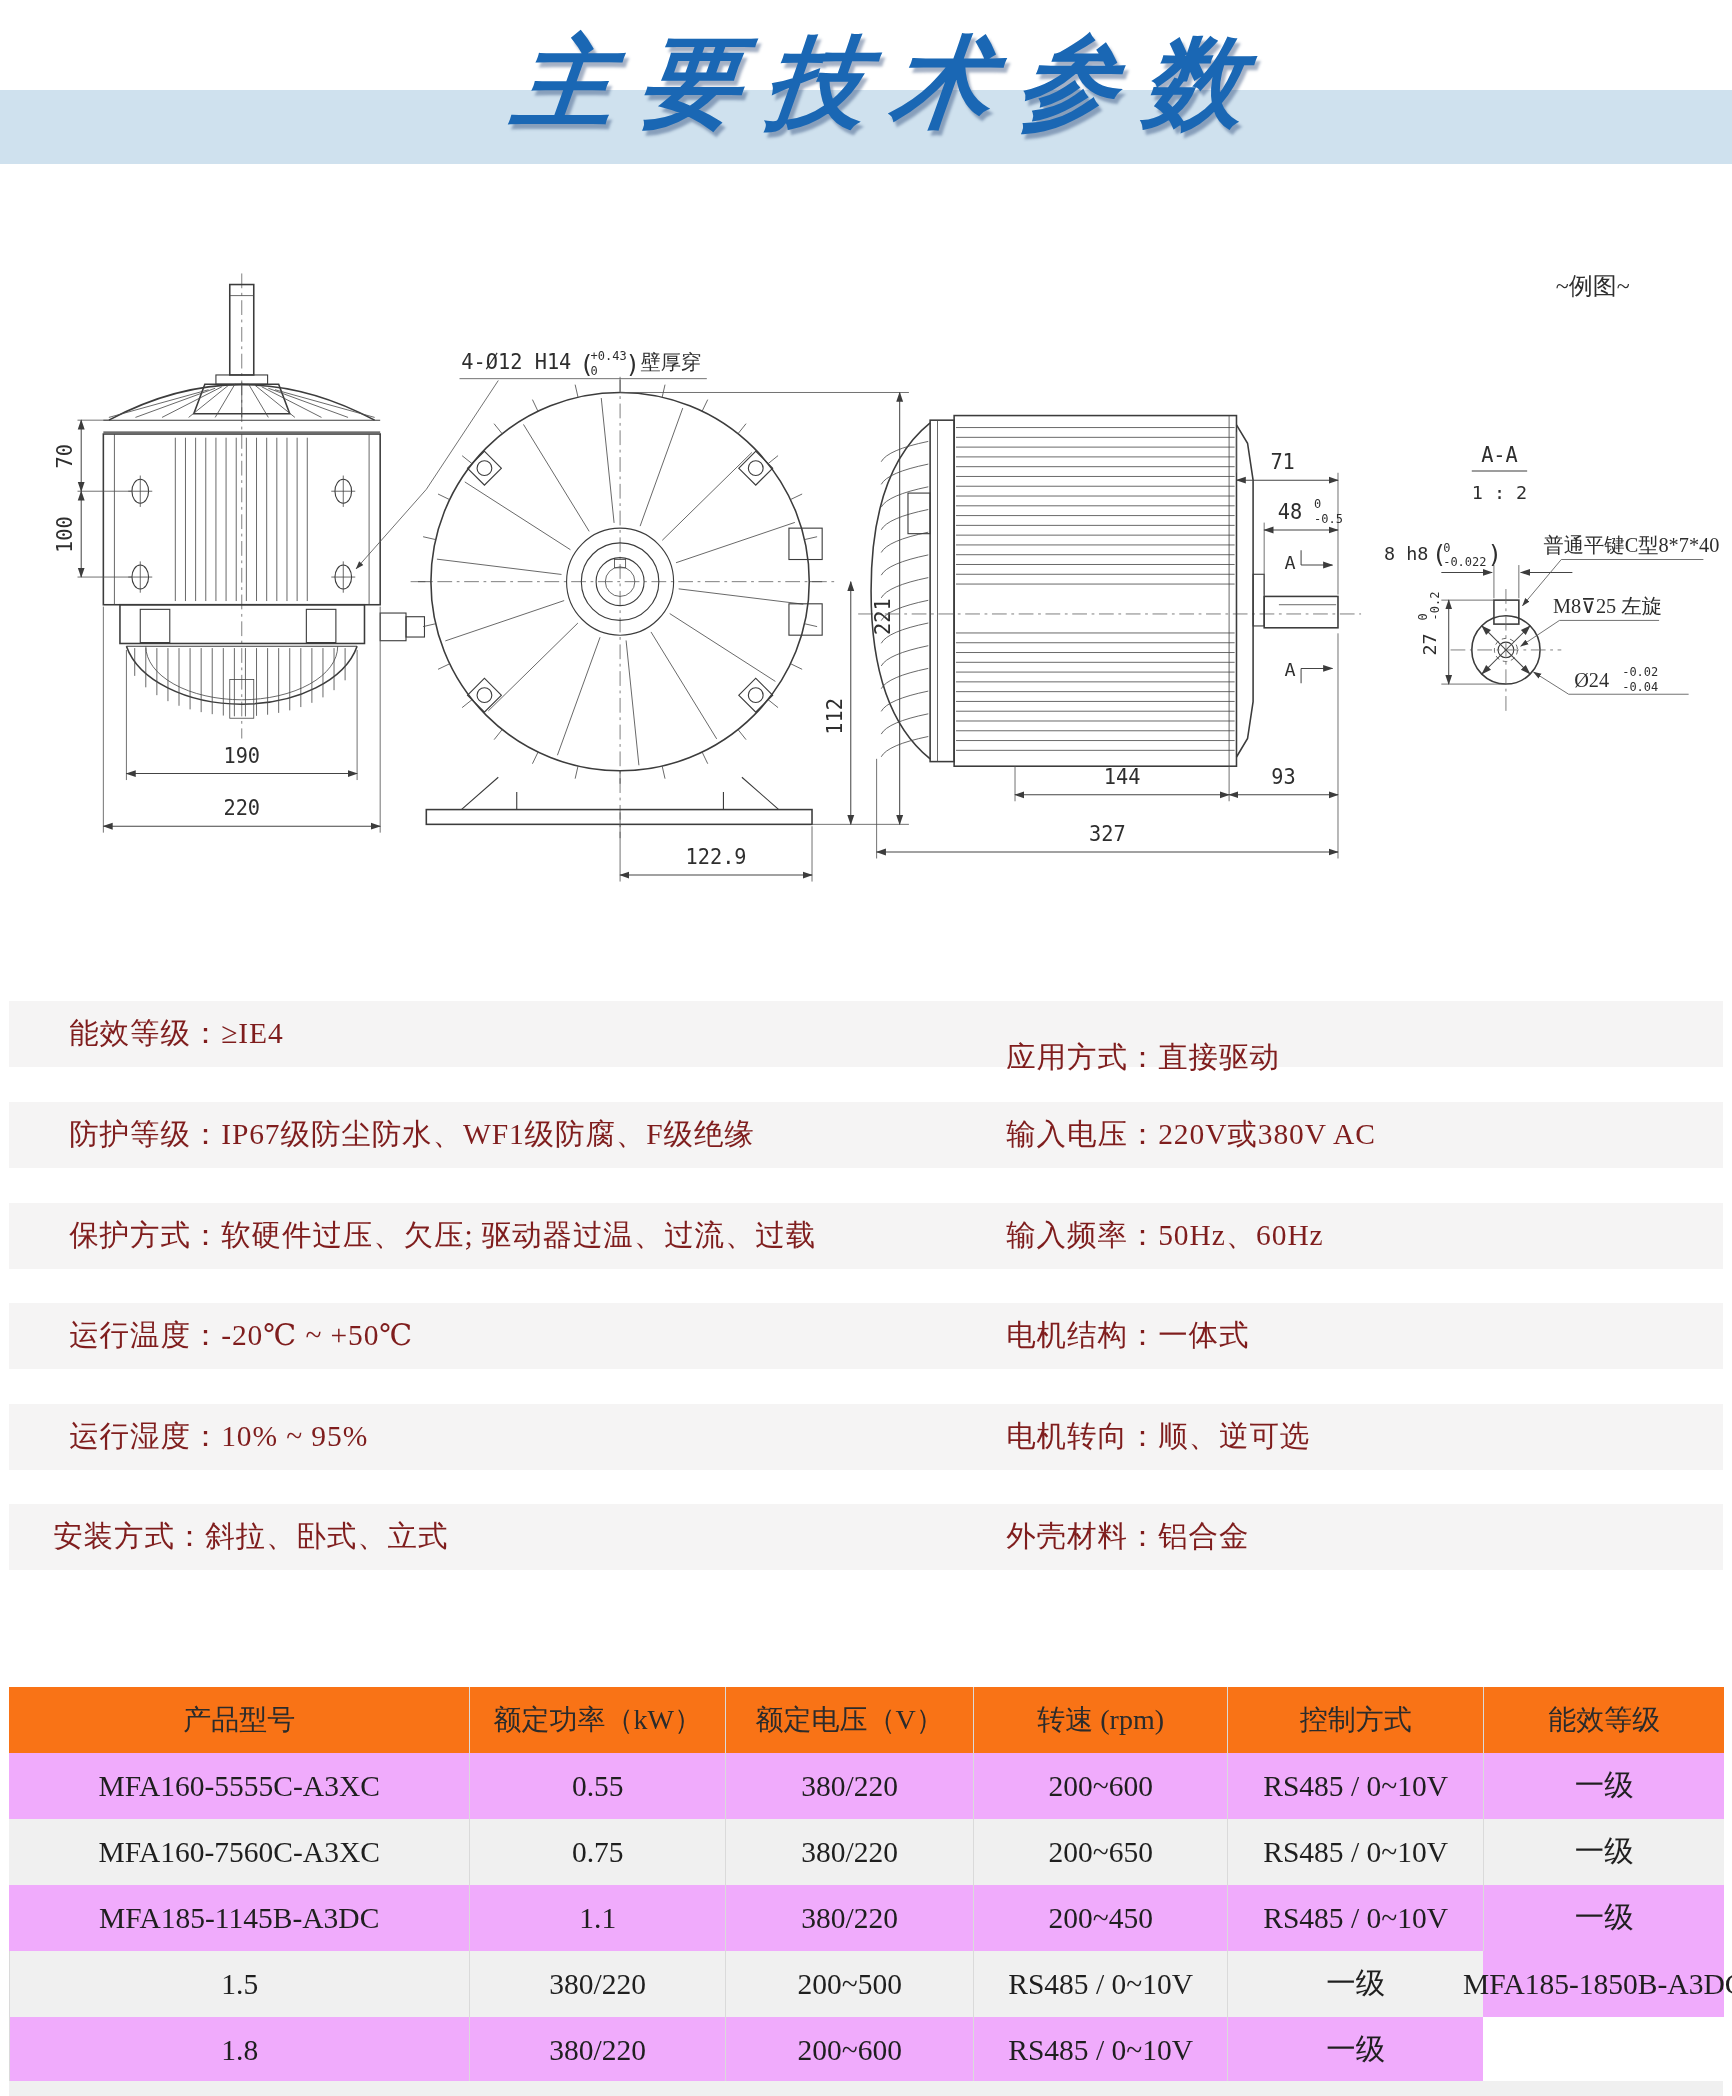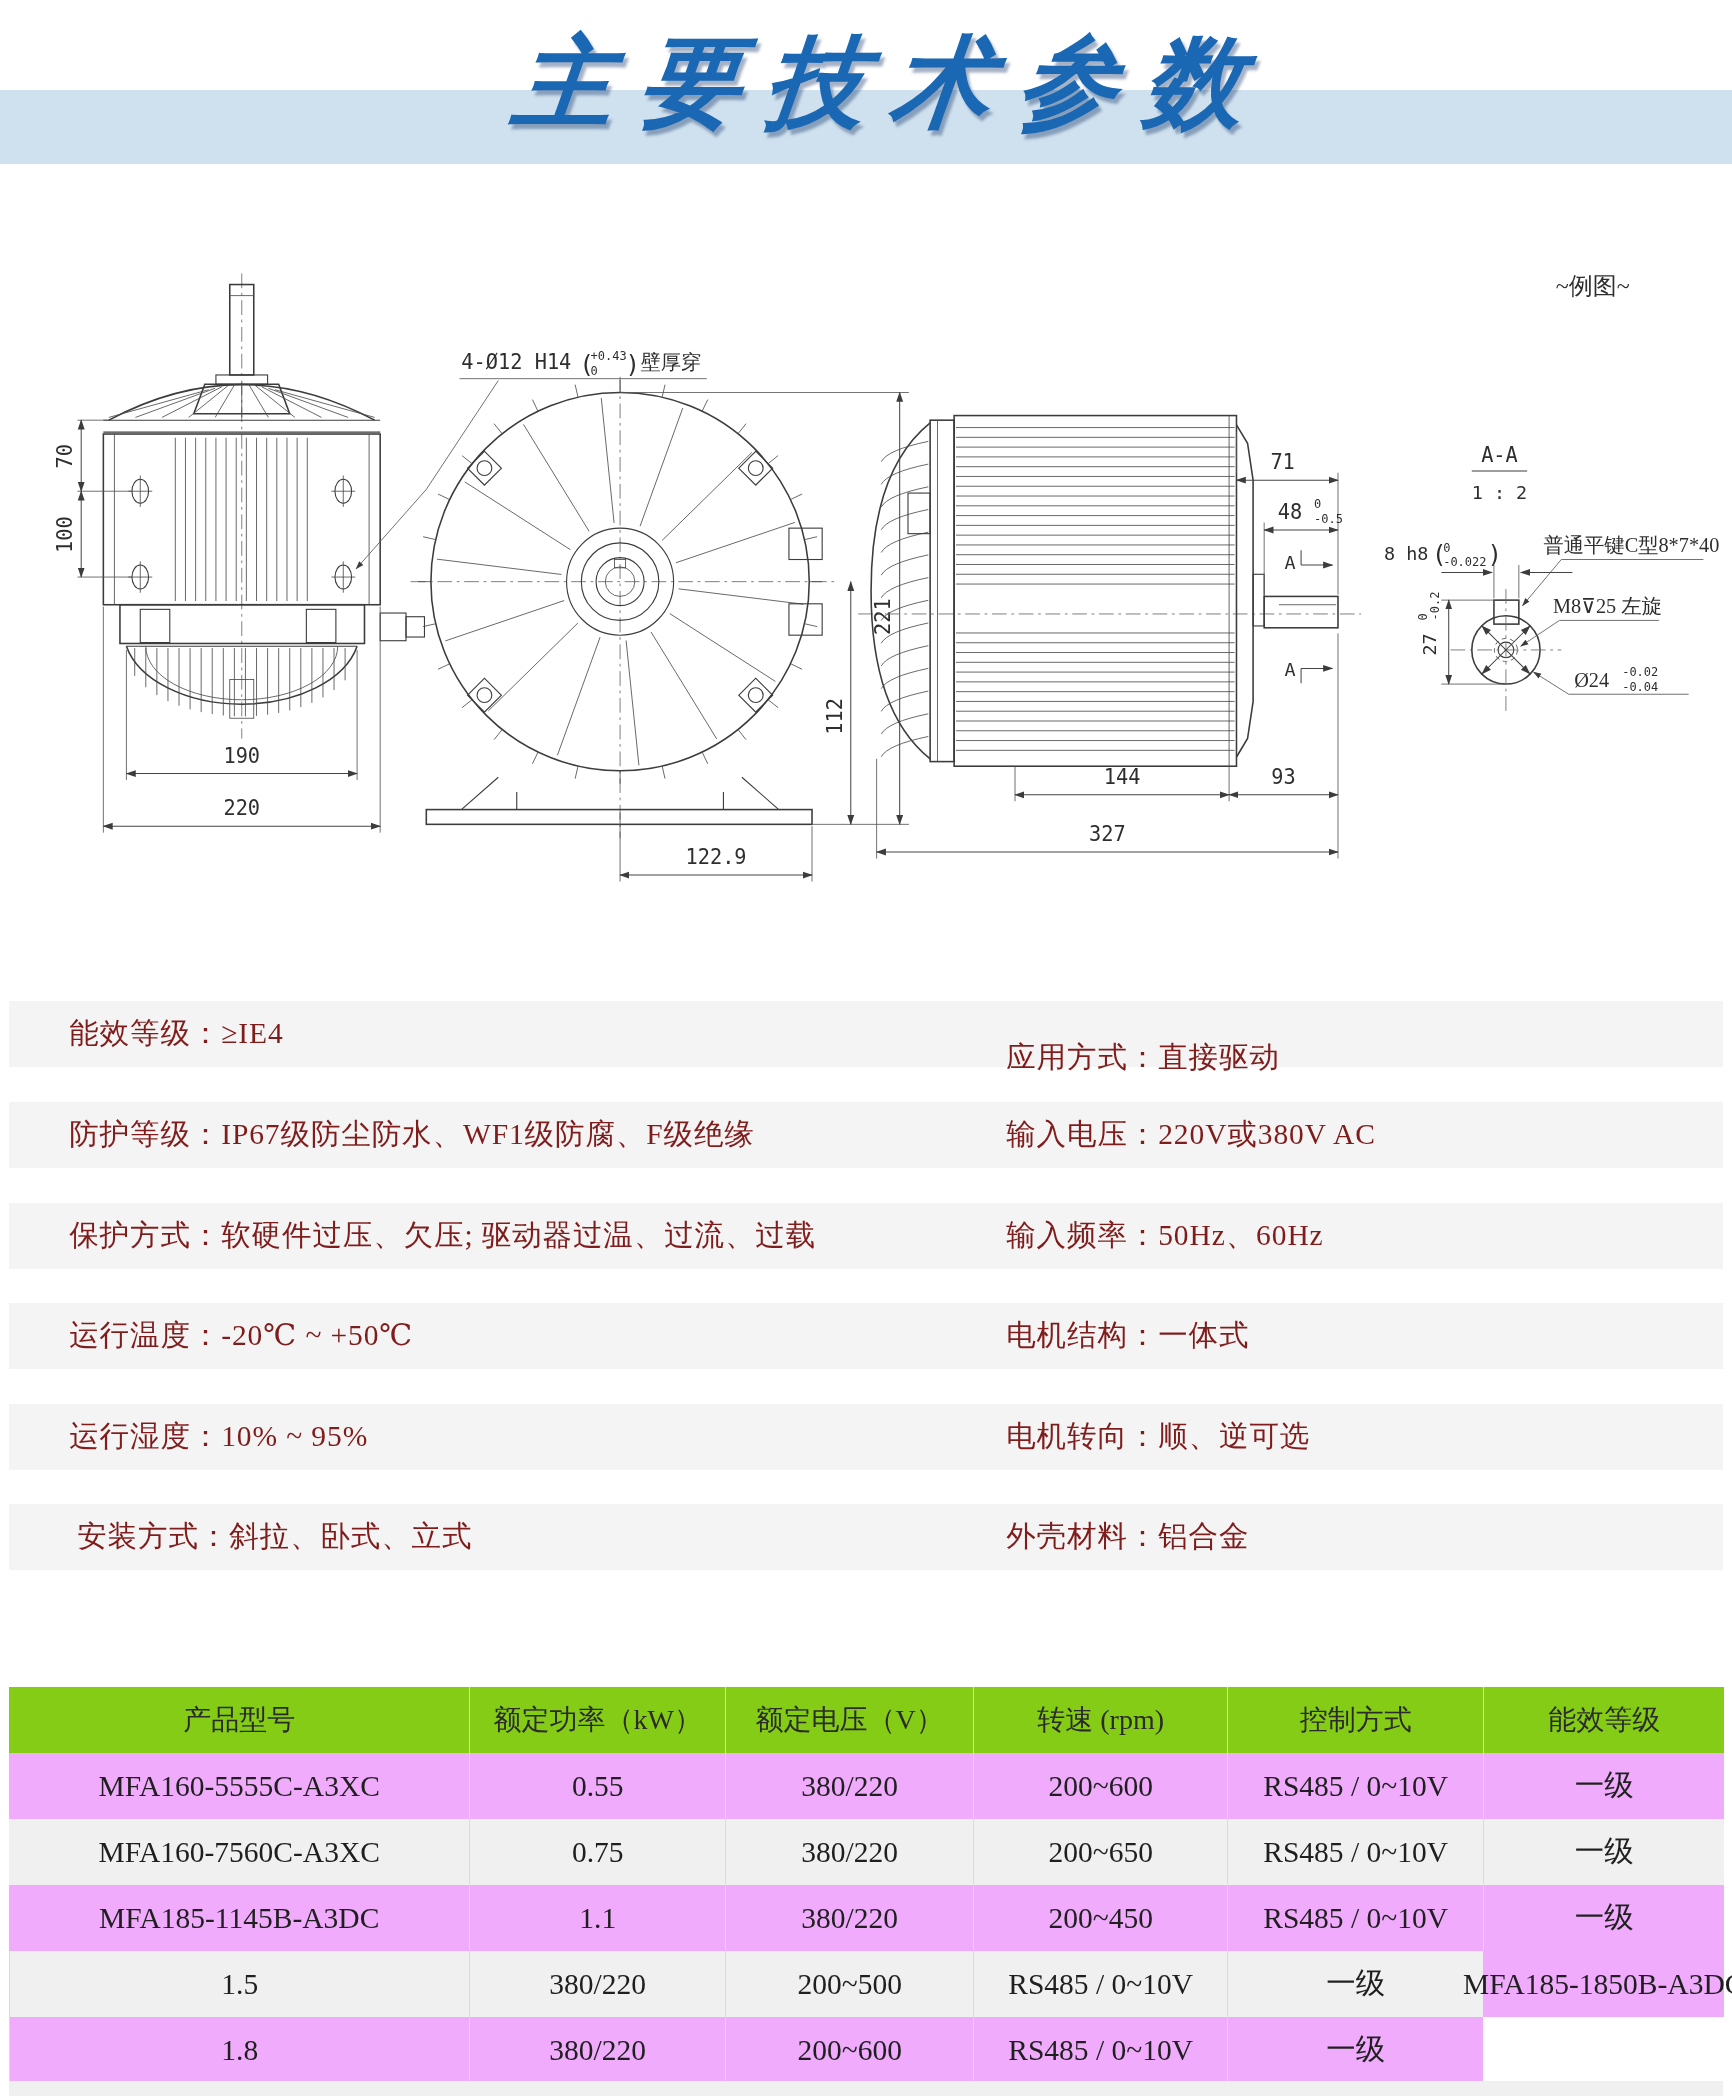--- a/index.html
+++ b/index.html
@@ -40,21 +40,21 @@
   .sl,.sv{letter-spacing:0.9px;}
   
   .spec-table{
     position:absolute;left:9.2px;top:1687px;width:1714px;
     display:grid;grid-template-columns:460px 256px 248px 254px 256px 241px;
     grid-template-rows:66px repeat(5,66px);
   }
   .cell{display:flex;align-items:center;justify-content:center;
     font-size:29.5px;color:#1f1f1f;white-space:nowrap;
     font-family:"Liberation Serif","DejaVu Serif",serif;}
-  .hd{background:#84cc16;font-size:28px;color:#2b2b2b;}
+  .hd{background:#f97316;font-size:28px;color:#2b2b2b;}
   .alt{background:#f0f0f0;}
   .wht{background:#f0abfc;}
   .bl{border-left:1.8px solid #dadada;}
   .table-cut{position:absolute;left:9.2px;top:2081px;width:1714px;height:15.7px;background:#f0f0f0;}
 </style>
 </head>
 <body>
 
 <div class="title-band"></div>
 <h1 class="page-title">主要技术参数</h1>
@@ -303,21 +303,21 @@
     </div>
     <div class="spec-band" style="top: 1303px;">
       <div class="spec-item" style="left: 60px;"><span class="sl">运行温度：</span><span class="sv">-20℃ ~ +50℃</span></div>
       <div class="spec-item" style="left: 997px;"><span class="sl">电机结构：</span><span class="sv">一体式</span></div>
     </div>
     <div class="spec-band" style="top: 1404px;">
       <div class="spec-item" style="left: 60px;"><span class="sl">运行湿度：</span><span class="sv">10% ~ 95%</span></div>
       <div class="spec-item" style="left: 997px;"><span class="sl">电机转向：</span><span class="sv">顺、逆可选</span></div>
     </div>
     <div class="spec-band" style="top: 1504px;">
-      <div class="spec-item" style="left: 68px;"><span class="sl">安装方式：</span><span class="sv">斜拉、卧式、立式</span></div>
+      <div class="spec-item" style="left: 44px;"><span class="sl">安装方式：</span><span class="sv">斜拉、卧式、立式</span></div>
       <div class="spec-item" style="left: 997px;"><span class="sl">外壳材料：</span><span class="sv">铝合金</span></div>
     </div>
   </div>
 
 <div id="spec-table" class="spec-table">
     <div class="cell hd">产品型号</div>
     <div class="cell hd bl">额定功率（kW）</div>
     <div class="cell hd bl">额定电压（V）</div>
     <div class="cell hd bl">转速 (rpm)</div>
     <div class="cell hd bl">控制方式</div>

